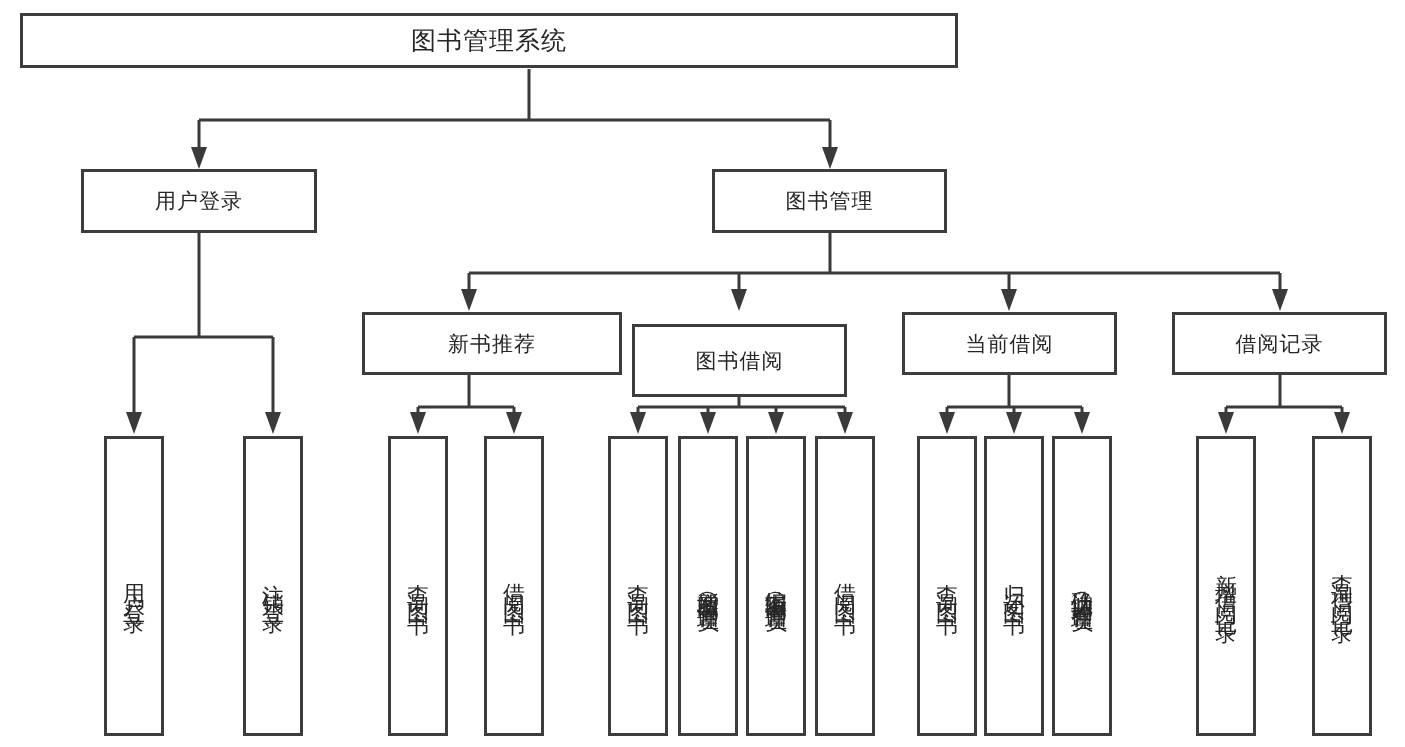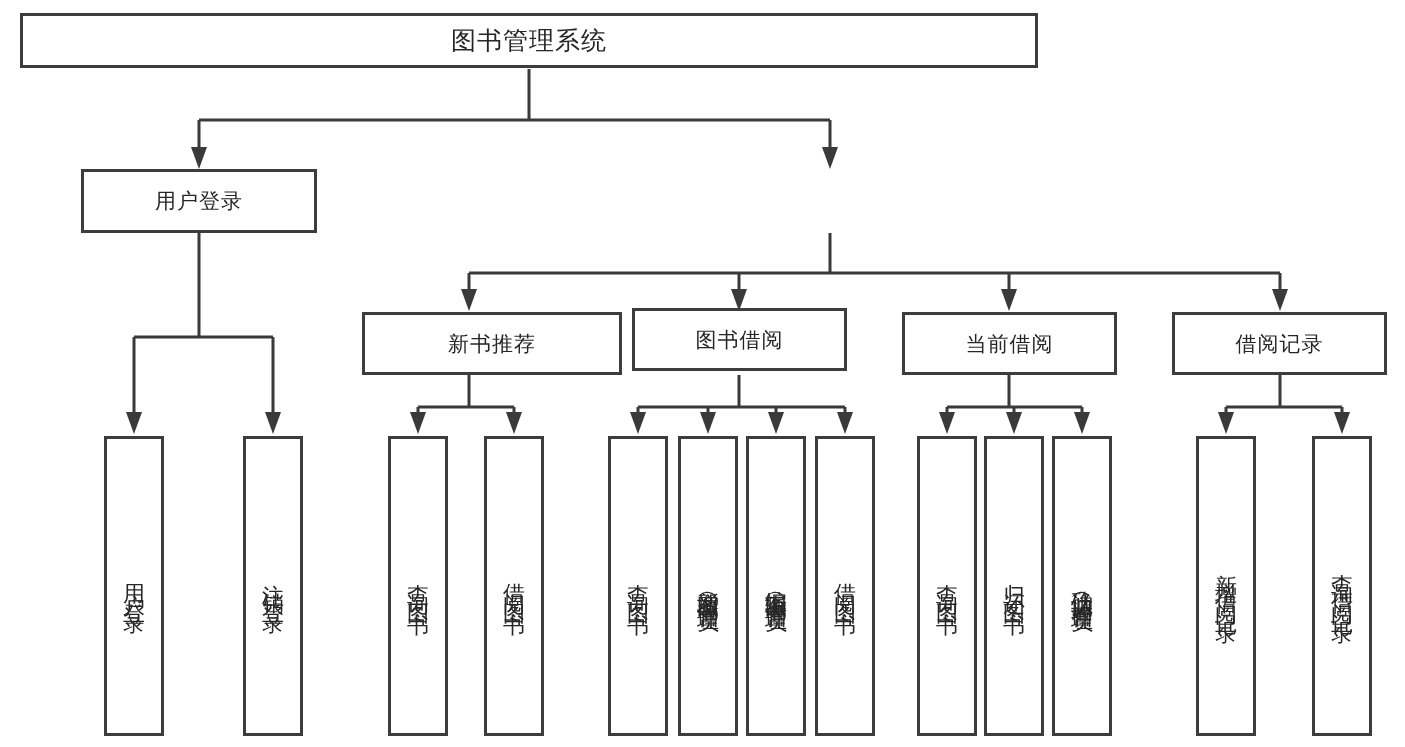--- a/index.html
+++ b/index.html
@@ -67,32 +67,35 @@
       <path d="M768,412 h16 L776,434 Z"></path>
       <path d="M837,412 h16 L845,434 Z"></path>
       <path d="M939,412 h16 L947,434 Z"></path>
       <path d="M1006,412 h16 L1014,434 Z"></path>
       <path d="M1074,412 h16 L1082,434 Z"></path>
       <path d="M1218,412 h16 L1226,434 Z"></path>
       <path d="M1334,412 h16 L1342,434 Z"></path>
     </g>
   </svg>
 
-  <div class="node root" style="left:20px;top:13px;width:1018px;height:55px;">
+  <div class="node root" style="left:20px;top:13px;width:938px;height:55px;">
     <span class="hlabel">图书管理系统</span>
   </div>
 
   <div class="node" style="left:81px;top:169px;width:236px;height:64px;">
     <span class="hlabel">用户登录</span>
   </div>
+  <div class="node" style="left:712px;top:169px;width:235px;height:64px;">
+    <span class="hlabel">图书管理</span>
+  </div>
 
   <div class="node" style="left:362px;top:312px;width:260px;height:63px;">
     <span class="hlabel">新书推荐</span>
   </div>
-  <div class="node" style="left:632px;top:308px;width:215px;height:63px;">
+  <div class="node" style="left:632px;top:324px;width:215px;height:73px;">
     <span class="hlabel">图书借阅</span>
   </div>
   <div class="node" style="left:1172px;top:312px;width:215px;height:63px;">
     <span class="hlabel">借阅记录</span>
   </div>
   <div class="node" style="left:902px;top:312px;width:215px;height:63px;">
     <span class="hlabel">当前借阅</span>
   </div>
 
   <div class="node" style="left:104px;top:436px;width:60px;height:300px;">

